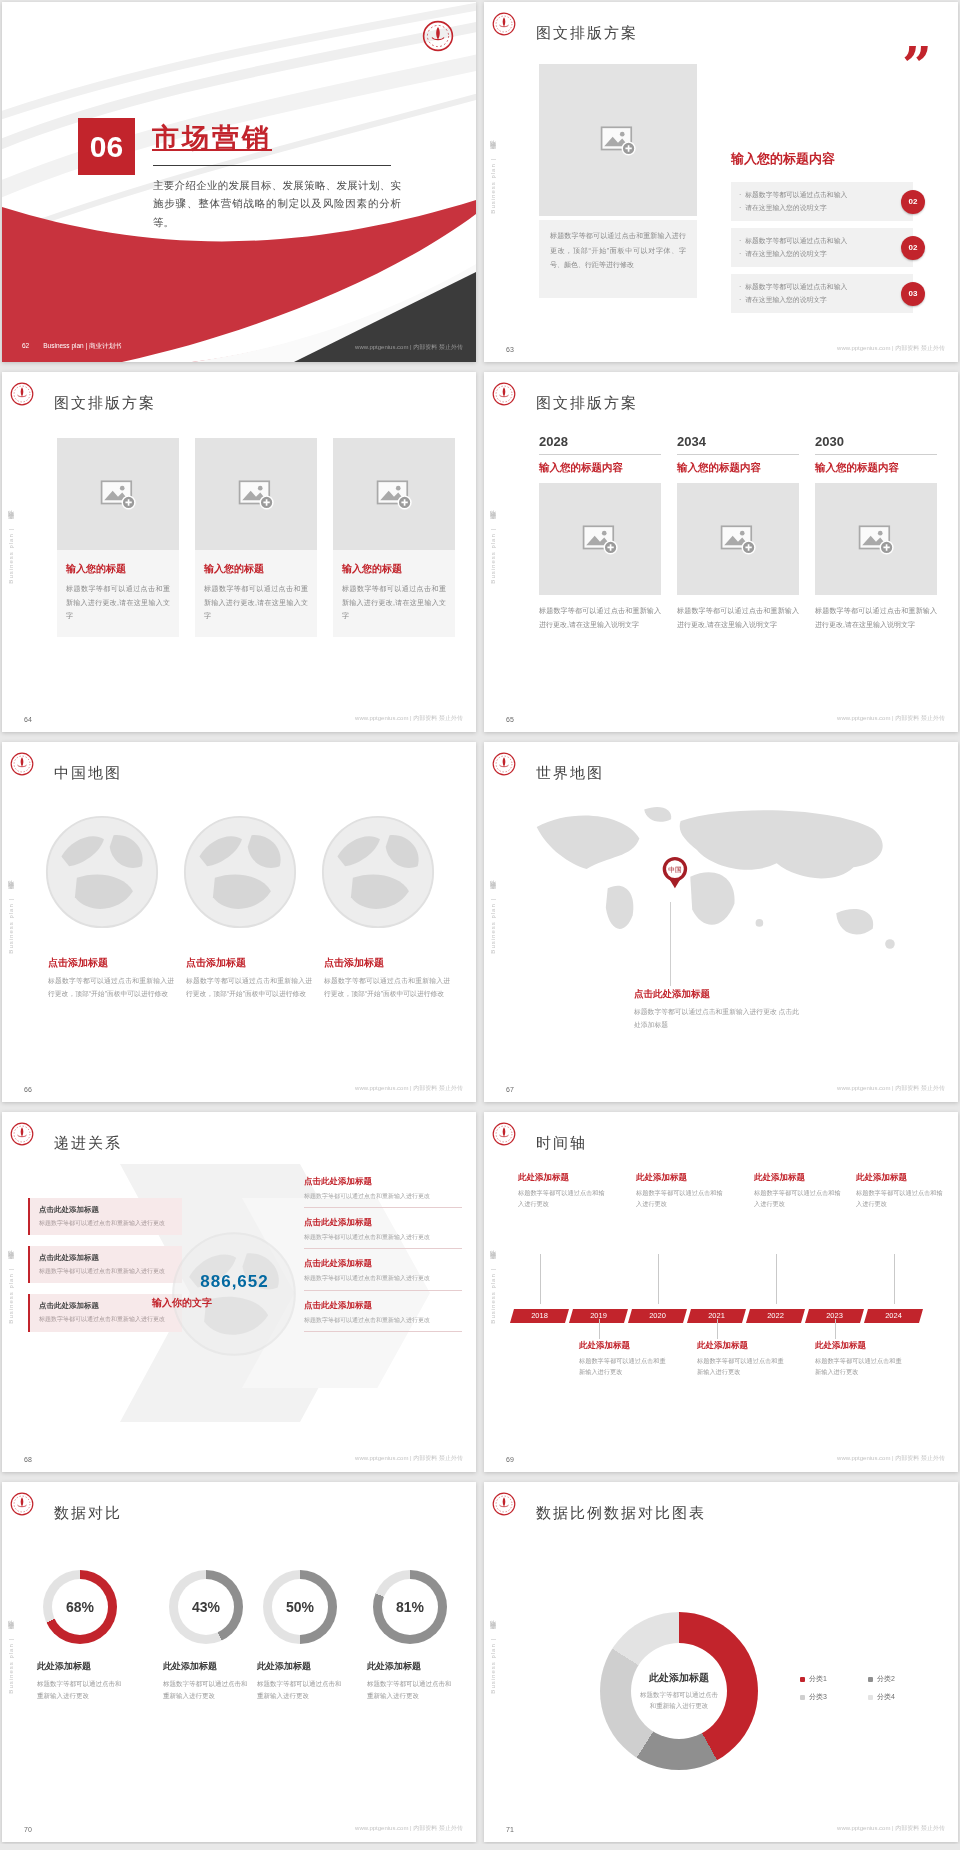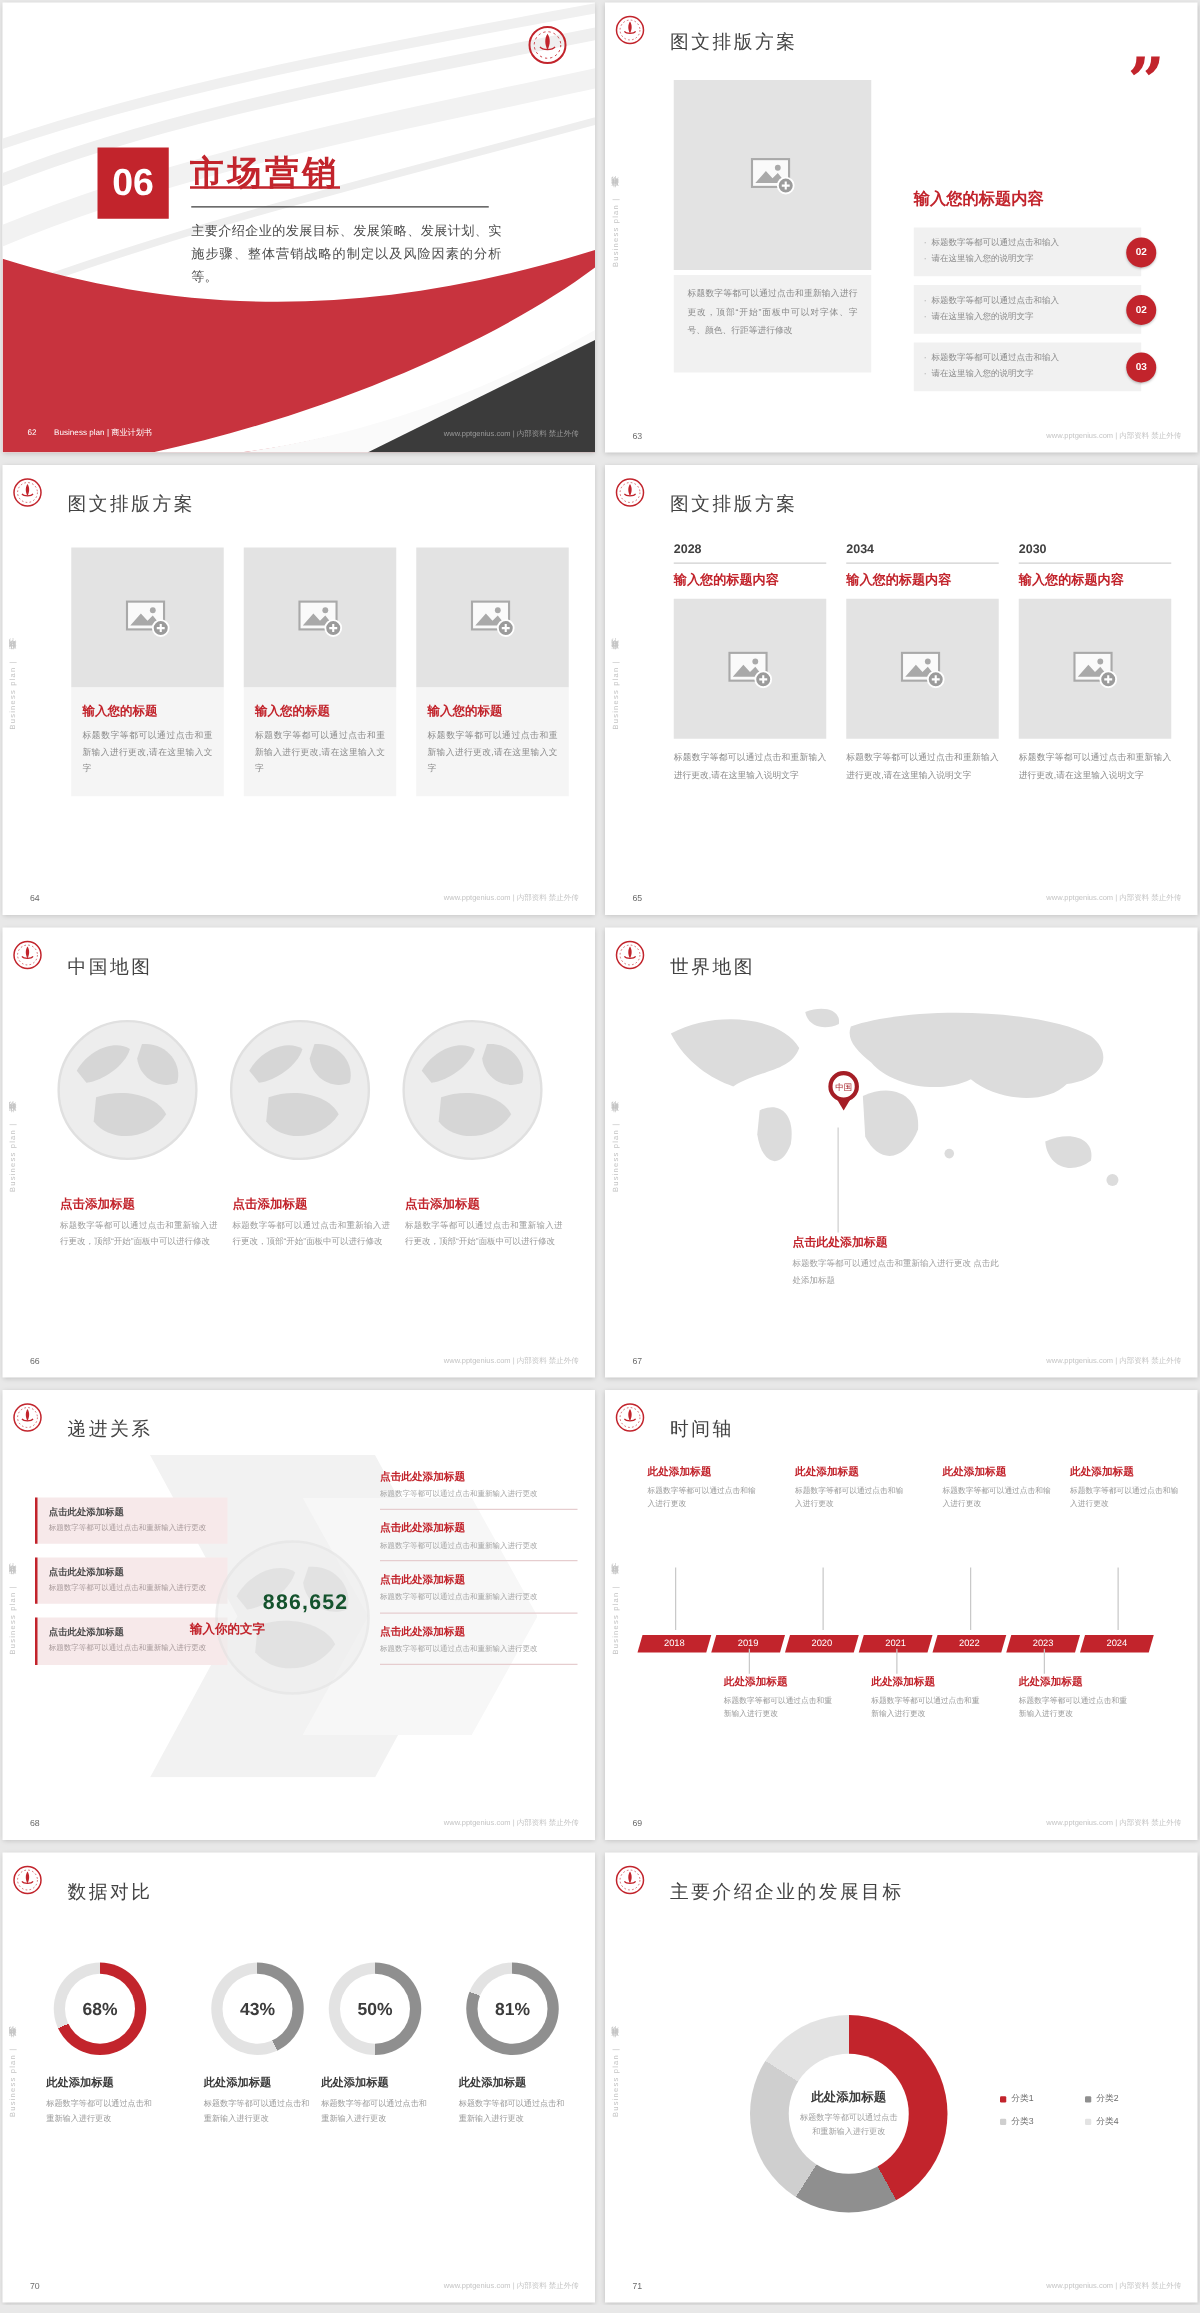--- a/index.html
+++ b/index.html
@@ -38,21 +38,21 @@
   .s63-item p { font-size:6.8px; color:#8a8a8a; line-height:1.95; white-space:nowrap; }
   .s63-item p::before { content:"·"; margin-right:4px; color:#9a9a9a; }
   .badge { position:absolute; right:-12px; top:50%; transform:translateY(-50%); width:24px; height:24px; background:#c2242c; border-radius:50%; color:#fff; font-size:8px; font-weight:bold; display:flex; align-items:center; justify-content:center; box-shadow:0 1px 2px rgba(0,0,0,.25); }
 
   
   .col3 { position:absolute; width:122px; }
   .c64-img { height:112px; }
   .c64-txt { background:#f5f5f5; padding:12px 9px 14px; }
   .c64-h { font-size:10px; font-weight:bold; color:#c2242c; margin-bottom:6px; }
   .c-body { font-size:7px; color:#8a8a8a; line-height:1.95; text-align:justify; }
-  .c65-year { font-size:10px; font-weight:bold; color:#404040; }
+  .c65-year { font-size:13px; font-weight:bold; color:#404040; }
   .c65-hr { border:0; border-top:1px solid #cfcfcf; margin:5px 0 6px; }
   .c65-h { font-size:10.5px; font-weight:bold; color:#c2242c; margin-bottom:8px; white-space:nowrap; }
   .c65-img { height:112px; margin-bottom:9px; }
 
   
   .globe { position:absolute; top:72px; width:116px; height:116px; }
   .g-h { position:absolute; top:214px; font-size:10px; font-weight:bold; color:#c2242c; }
   .g-b { position:absolute; top:233px; width:126px; font-size:6.8px; color:#9a9a9a; line-height:1.9; text-align:justify; }
 
   
@@ -64,21 +64,21 @@
 
   
   .chev { position:absolute; clip-path:polygon(0 0,72% 0,100% 50%,72% 100%,0 100%,28% 50%); }
   .chev1 { left:118px; top:52px; width:250px; height:258px; background:#f2f2f2; }
   .chev2 { left:240px; top:86px; width:188px; height:190px; background:#f7f7f7; }
   .s68-left { position:absolute; left:26px; top:86px; width:154px; }
   .s68-box { background:#f7e9ea; border-left:2px solid #c2242c; padding:7px 9px; margin-bottom:11px; }
   .s68-box h4 { font-size:7.5px; color:#4a4a4a; margin-bottom:3px; }
   .s68-box p { font-size:6px; color:#a89a9b; line-height:1.7; }
   .s68-globe { position:absolute; left:168px; top:118px; width:128px; height:128px; opacity:.55; }
-  .s68-num { position:absolute; left:160px; top:160px; width:165px; text-align:center; font-size:17px; font-weight:bold; color:#14532d; letter-spacing:1px; }
+  .s68-num { position:absolute; left:150px; top:160px; width:165px; text-align:center; font-size:17px; font-weight:bold; color:#0369a1; letter-spacing:1px; }
   .s68-lbl { position:absolute; left:150px; top:184px; width:165px; text-align:left; font-size:10px; font-weight:bold; color:#c2242c; }
   .s68-right { position:absolute; left:302px; top:64px; width:158px; }
   .s68-it { border-bottom:1px solid #e6cdcf; padding-bottom:6px; margin-bottom:9px; }
   .s68-it h4 { font-size:8.5px; color:#c2242c; margin-bottom:3px; }
   .s68-it p { font-size:6px; color:#a5a5a5; line-height:1.7; }
 
   
   .t-top { position:absolute; top:60px; width:90px; }
   .t-bot { position:absolute; top:228px; width:92px; }
   .t-h { font-size:8.5px; font-weight:bold; color:#c2242c; margin-bottom:4px; }
@@ -467,21 +467,21 @@
     </div>
     <div class="foot-num">70</div>
     <div class="foot-site">www.pptgenius.com | 内部资料 禁止外传</div>
   </div>
 
   <div class="slide">
     <span class="logo logo-tl"><svg viewBox="0 0 32 32" width="24" height="24">
           <use href="#sym-logo"></use>
         </svg></span>
     <div class="side-text">Business plan | 商业计划书</div>
-    <div class="s-title">主要介绍企业的发展目标</div>
+    <div class="s-title">数据比例数据对比图表</div>
     <div class="pie" style="background: conic-gradient(rgb(194, 36, 44) 0%, rgb(194, 36, 44) 42%, rgb(143, 143, 143) 42%, rgb(143, 143, 143) 59%, rgb(207, 207, 207) 59%, rgb(207, 207, 207) 84%, rgb(227, 227, 227) 84%, rgb(227, 227, 227) 100%);">
       <div class="pie-in">
         <div class="pie-h">此处添加标题</div>
         <div class="pie-b">标题数字等都可以通过点击和重新输入进行更改</div>
       </div>
     </div>
     <div class="legend">
       <span class="lg">
           <i style="background: rgb(194, 36, 44);"></i>
           <span>分类1</span>

